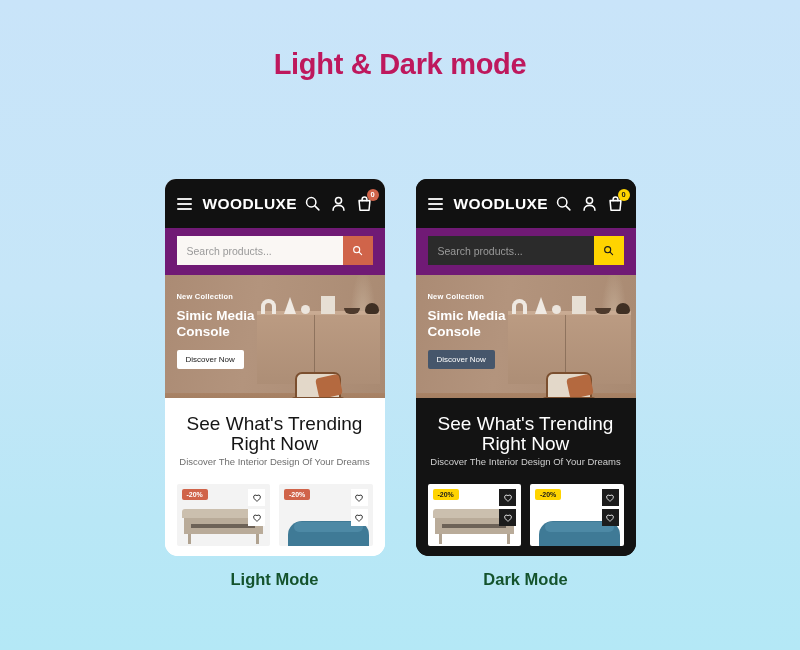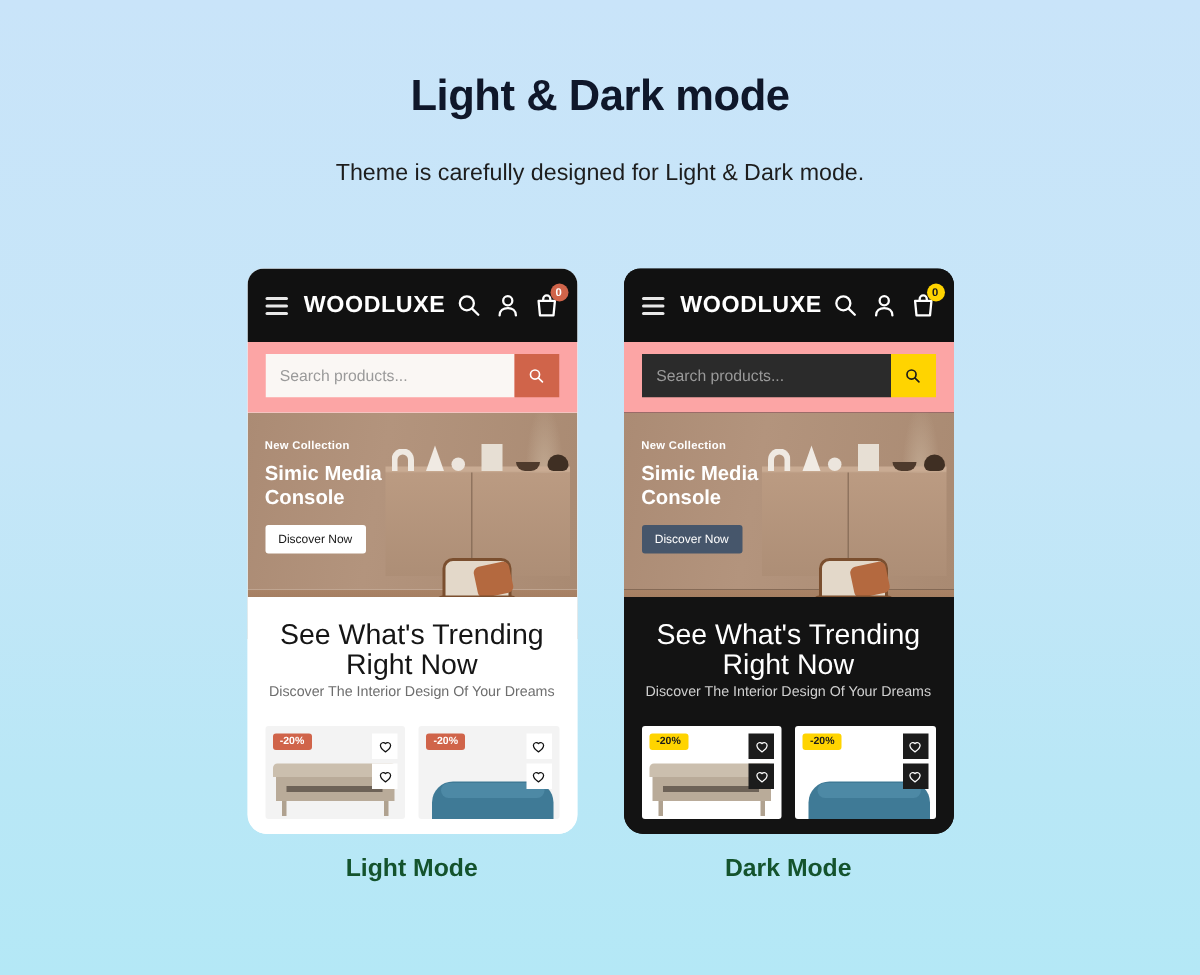--- a/index.html
+++ b/index.html
@@ -14,21 +14,21 @@
   }
 
   
   .page-head {
     text-align: center;
     padding-top: 48px;
   }
   .page-title {
     font-size: 29px;
     font-weight: bold;
-    color: #0f172a;
+    color: #be185d;
     letter-spacing: -0.3px;
   }
   .page-sub {
     margin-top: 22px;
     font-size: 15.5px;
     color: #1d1d1d;
     line-height: 26px;
   }
 
   
@@ -111,21 +111,21 @@
     line-height: 1;
   }
   .light .cart-badge { background: #d0644a; color: #ffffff; }
   .dark  .cart-badge { background: #ffd400; color: #1a1a1a; }
 
   
   .search-zone {
     position: absolute;
     top: 49px; left: 0; right: 0;
     height: 47px;
-    background: #fca5a5;
+    background: #701a75;
     padding: 8px 12px;
     z-index: 3;
   }
   .search-row {
     height: 29px;
     display: flex;
     overflow: hidden;
   }
   .search-input {
     flex: 1;
@@ -366,21 +366,20 @@
     position: absolute; left: 16%; right: 10%; bottom: 22%; height: 16%;
     background: #4d89a5; border-radius: 8px;
   }
 </style>
 </head>
 <body>
 
 <div class="page-head">
   <div class="page-title">Light &amp; Dark mode</div>
   <div class="page-sub">
-    <div>Theme is carefully designed for Light &amp; Dark mode.</div>
   </div>
 </div>
 
 <div class="phones">
 
   <div class="phone-col">
     <div class="phone light">
 
       <div class="app-header">
         <div class="burger">

